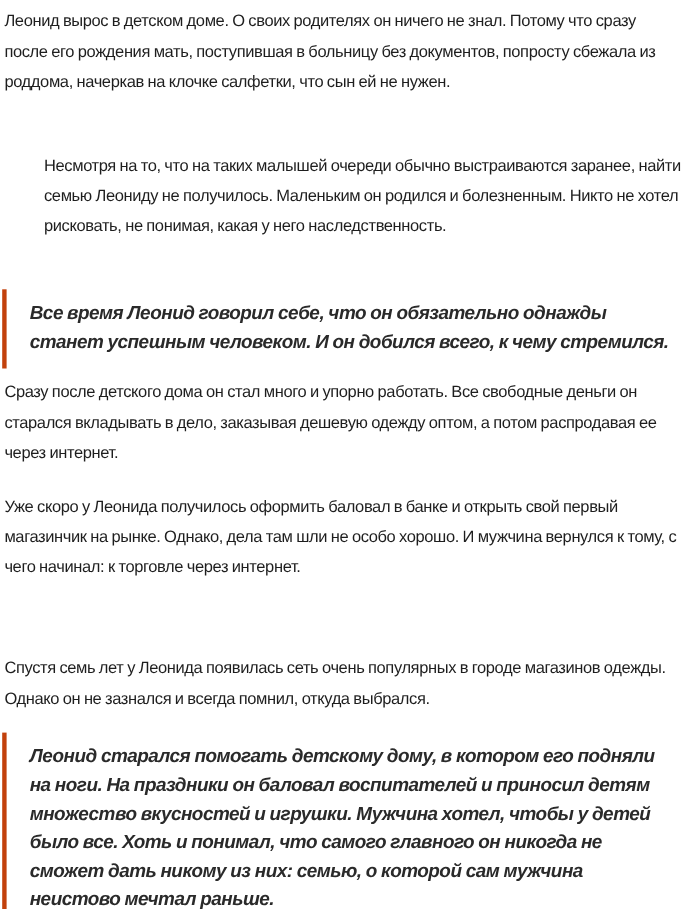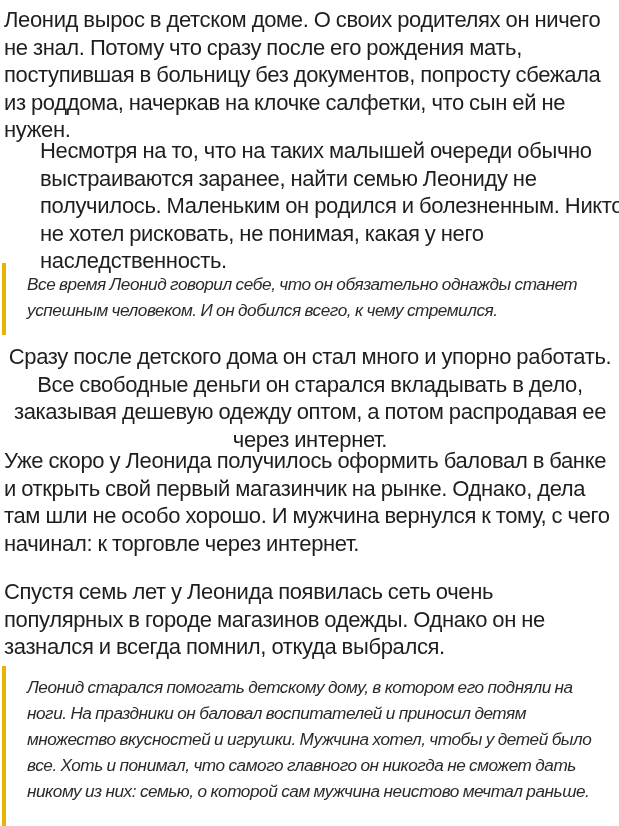--- a/index.html
+++ b/index.html
@@ -12,41 +12,42 @@
     height: 826px;
     overflow: hidden;
     font-family: "Liberation Sans", "DejaVu Sans", sans-serif;
     color: #222222;
   }
   .article {
     padding: 0 4px 0 4px;
   }
   .para {
     margin: 0;
-    font-size: 22px;
+    font-size: 15px;
     line-height: 27.5px;
     letter-spacing: -0.35px;
     word-spacing: -0.5px;
     color: #1e1e1e;
   }
   .p1 { position: absolute; top: 6px; left: 4px; width: 612px; }
   .p2 { position: absolute; top: 137px; left: 4px; width: 612px; margin-left: 36px; }
   .q1 { position: absolute; top: 263px; left: 2px; width: 612px; }
-  .p3 { position: absolute; top: 343px; left: 4px; width: 612px; text-align: center; }
+  .p3 { position: absolute; top: 343px; left: 4px; width: 612px; }
   .p4 { position: absolute; top: 447px; left: 4px; width: 612px; }
-  .p5 { position: absolute; top: 578px; left: 4px; width: 612px; }
+  .p5 { position: absolute; top: 594px; left: 4px; width: 612px; }
   .q2 { position: absolute; top: 666px; left: 2px; width: 612px; }
 
   .quote {
     margin: 0;
-    border-left: 4px solid #eab308;
+    border-left: 4px solid #c2410c;
     padding-left: 21px;
     padding-top: 9px;
     padding-bottom: 9px;
     box-sizing: border-box;
+    font-weight: bold;
   }
   .quote .qtext {
     margin: 0;
     font-style: italic;
     font-size: 17.2px;
     line-height: 26px;
     letter-spacing: -0.45px;
     word-spacing: -0.5px;
     color: #2a2a2a;
   }

